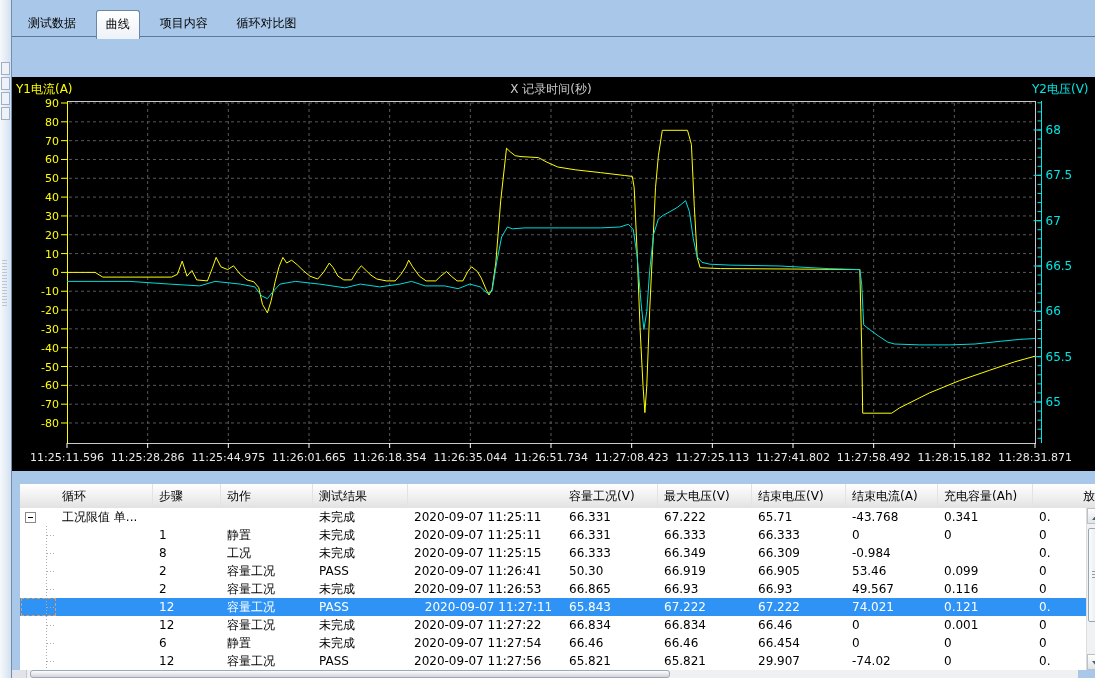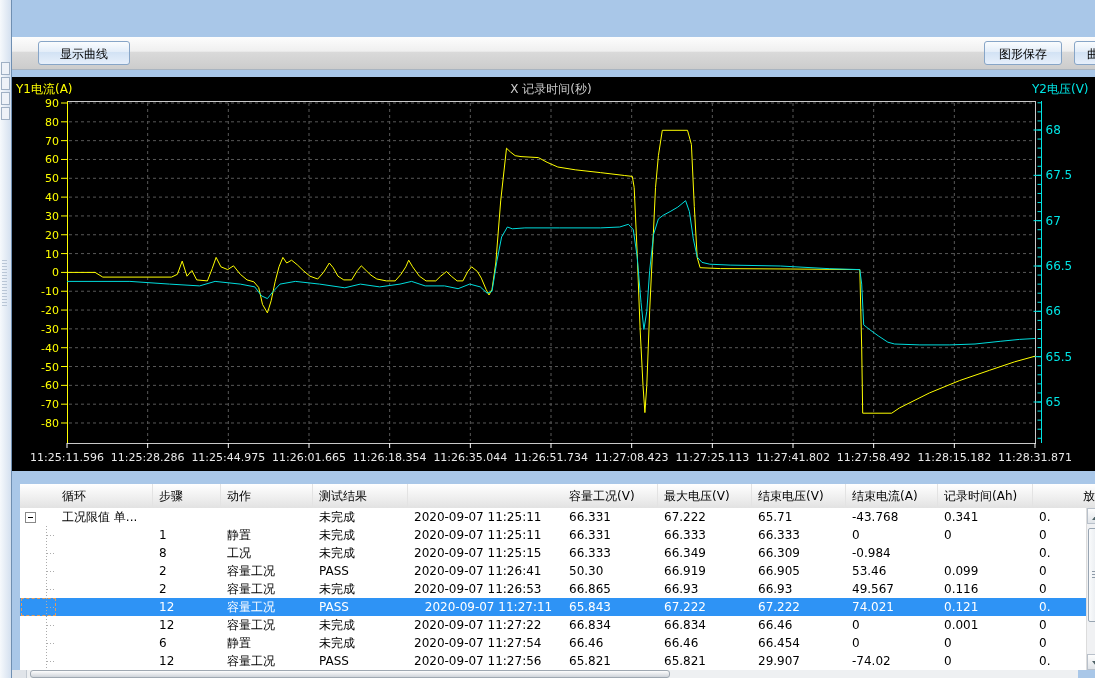--- a/index.html
+++ b/index.html
@@ -72,26 +72,27 @@
 <div class="left-strip">
   <div class="mini" style="top:62px"></div>
   <div class="mini" style="top:77px"></div>
   <div class="mini" style="top:92px"></div>
   <div class="mini" style="top:107px"></div>
   <div class="grip"></div>
 </div>
 
 <div class="main">
 
-
-  <div class="toolbar">
-    <button class="btn" style="left:26px;width:92px">显示曲线</button>
-    <button class="btn" style="left:972px;width:78px">图形保存</button>
-    <button class="btn clip" style="left:1062px;width:70px">曲</button>
+  <div class="tabbar">
+    <span class="tab">测试数据</span>
+    <span class="tab active">曲线</span>
+    <span class="tab">项目内容</span>
+    <span class="tab">循环对比图</span>
   </div>
+
 
   <div class="chart-panel">
     <svg width="1083" height="394" xmlns="http://www.w3.org/2000/svg">
         <line x1="57" x2="1022" y1="26" y2="26" stroke="#585858" stroke-dasharray="3,3"></line>
         <line x1="57" x2="1022" y1="44.823499999999996" y2="44.823499999999996" stroke="#585858" stroke-dasharray="3,3"></line>
         <line x1="57" x2="1022" y1="63.647" y2="63.647" stroke="#585858" stroke-dasharray="3,3"></line>
         <line x1="57" x2="1022" y1="82.4705" y2="82.4705" stroke="#585858" stroke-dasharray="3,3"></line>
         <line x1="57" x2="1022" y1="101.294" y2="101.294" stroke="#585858" stroke-dasharray="3,3"></line>
         <line x1="57" x2="1022" y1="120.11749999999999" y2="120.11749999999999" stroke="#585858" stroke-dasharray="3,3"></line>
         <line x1="57" x2="1022" y1="138.941" y2="138.941" stroke="#585858" stroke-dasharray="3,3"></line>
@@ -245,21 +246,21 @@
   <div class="table-wrap">
     <div class="thead">
         <div class="th" style="left: 36px; width: 97px;">循环</div>
         <div class="th" style="left: 133px; width: 68px;">步骤</div>
         <div class="th" style="left: 201px; width: 92px;">动作</div>
         <div class="th" style="left: 293px; width: 95px;">测试结果</div>
         <div class="th" style="left: 543px; width: 95px;">容量工况(V)</div>
         <div class="th" style="left: 638px; width: 94px;">最大电压(V)</div>
         <div class="th" style="left: 732px; width: 94px;">结束电压(V)</div>
         <div class="th" style="left: 826px; width: 92px;">结束电流(A)</div>
-        <div class="th" style="left: 918px; width: 95px;">记录时间(Ah)</div>
+        <div class="th" style="left: 918px; width: 95px;">充电容量(Ah)</div>
         <div class="th" style="left: 1013px; width: 70px; margin-left: 44px;">放电容</div>
       </div>
     <div>
         <div class="trow" style="top: 24px;">
           <div class="expander">
             <div class="minus"></div>
           </div>
           <div class="td" style="left: 36px; width: 97px;">工况限值 单...</div>
           <div class="td" style="left: 133px; width: 68px;"></div>
           <div class="td" style="left: 201px; width: 92px;"></div>

